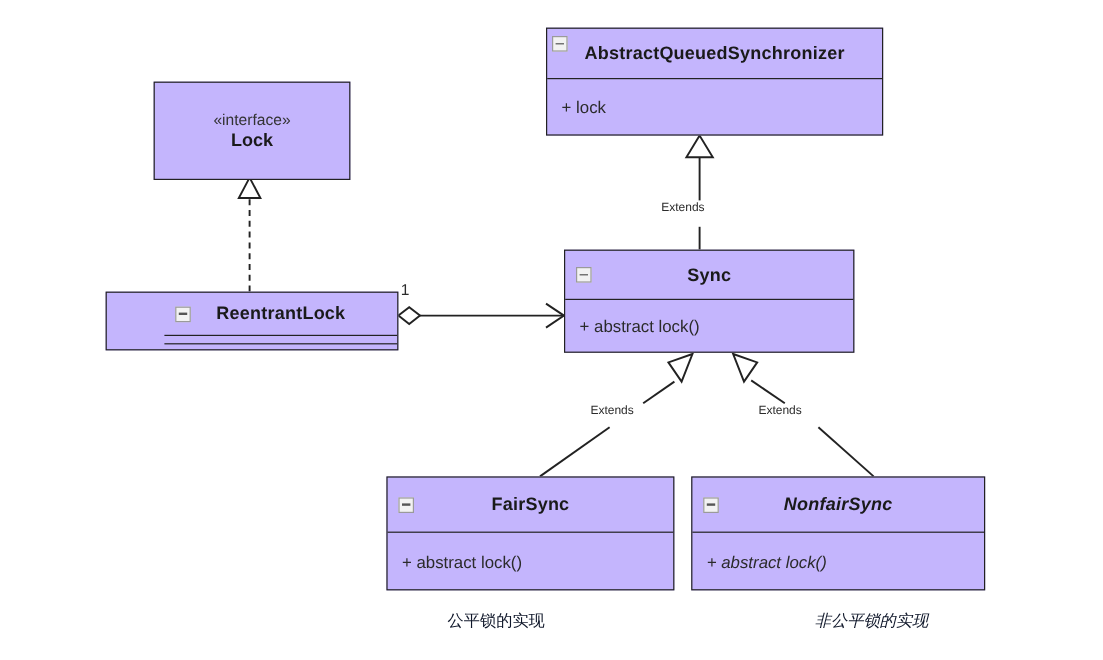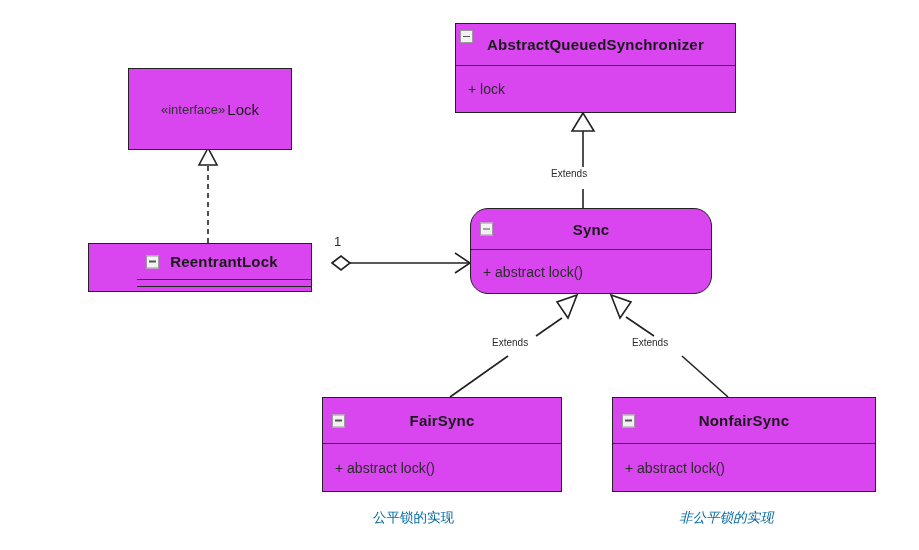--- a/index.html
+++ b/index.html
@@ -23,21 +23,21 @@
     left: 0;
     top: 0;
     width: 919px;
     height: 550px;
   }
 
   
   .uml-box {
     position: absolute;
     box-sizing: border-box;
-    background: #d946ef;
+    background: #c4b5fd;
     border: 1.6px solid #222222;
     z-index: 5;
   }
   .compartment {
     position: relative;
     box-sizing: border-box;
   }
   .compartment + .compartment {
     border-top: 1.6px solid #222222;
   }
@@ -52,33 +52,33 @@
     font-size: 15px;
     color: #1a1a1a;
     letter-spacing: .2px;
   }
   .title-text {
     text-align: center;
     white-space: nowrap;
   }
   .stereo-comp {
     display: flex;
-    flex-direction: row;
+    flex-direction: column;
     align-items: center;
     justify-content: center;
     gap: 2px;
   }
   .stereotype {
     font-size: 13px;
     color: #333333;
     font-weight: normal;
   }
   .iface-name {
     font-size: 15px;
-    font-weight: normal;
+    font-weight: bold;
     color: #1a1a1a;
   }
   .member-comp {
     display: flex;
     align-items: center;
     font-size: 14px;
     color: #2b2b2b;
     padding-left: 12px;
     white-space: nowrap;
   }
@@ -125,21 +125,21 @@
     position: absolute;
     font-size: 13px;
     color: #2b2b2b;
     background: transparent;
     white-space: nowrap;
     z-index: 7;
   }
   .caption {
     position: absolute;
     font-size: 13.5px;
-    color: #0369a1;
+    color: #0f172a;
     white-space: nowrap;
     z-index: 6;
     font-family: "DejaVu Sans", "Liberation Sans", sans-serif;
   }
 </style>
 </head>
 <body>
 
 <div id="canvas">
 
@@ -190,50 +190,50 @@
   <div class="uml-box" style="left:455px; top:23px; width:281px; height:90px;">
     <div class="compartment title-comp" style="height:41px;">
       <span class="minus-icon flush"></span>
       <span class="title-text">AbstractQueuedSynchronizer</span>
     </div>
     <div class="compartment member-comp" style="height:47px;">
       <span>+ lock</span>
     </div>
   </div>
 
-  <div class="uml-box" style="left:88px; top:243px; width:224px; height:49px;padding-left:48px;">
+  <div class="uml-box" style="left:88px; top:243px; width:244px; height:49px;padding-left:48px;">
     <div class="compartment title-comp" style="height:35px;">
       <span class="minus-icon"></span>
       <span class="title-text">ReentrantLock</span>
     </div>
     <div class="compartment thin"></div>
     <div class="compartment thin"></div>
   </div>
 
-  <div class="uml-box" style="left:470px; top:208px; width:242px; height:86px;border-radius:18px;">
+  <div class="uml-box" style="left:470px; top:208px; width:242px; height:86px;">
     <div class="compartment title-comp" style="height:40px;">
       <span class="minus-icon"></span>
       <span class="title-text">Sync</span>
     </div>
     <div class="compartment member-comp" style="height:44px;">
       <span>+ abstract lock()</span>
     </div>
   </div>
 
   <div class="uml-box" style="left:322px; top:397px; width:240px; height:95px;">
     <div class="compartment title-comp" style="height:45px;">
       <span class="minus-icon"></span>
       <span class="title-text">FairSync</span>
     </div>
     <div class="compartment member-comp" style="height:48px;">
       <span>+ abstract lock()</span>
     </div>
   </div>
 
-  <div class="uml-box" style="left:612px; top:397px; width:264px; height:95px;">
+  <div class="uml-box" style="left:576px; top:397px; width:245px; height:95px;font-style:italic;">
     <div class="compartment title-comp" style="height:45px;">
       <span class="minus-icon"></span>
       <span class="title-text">NonfairSync</span>
     </div>
     <div class="compartment member-comp" style="height:48px;">
       <span>+ abstract lock()</span>
     </div>
   </div>
 
   <div class="edge-label" style="left:548px; top:168px;">Extends</div>

